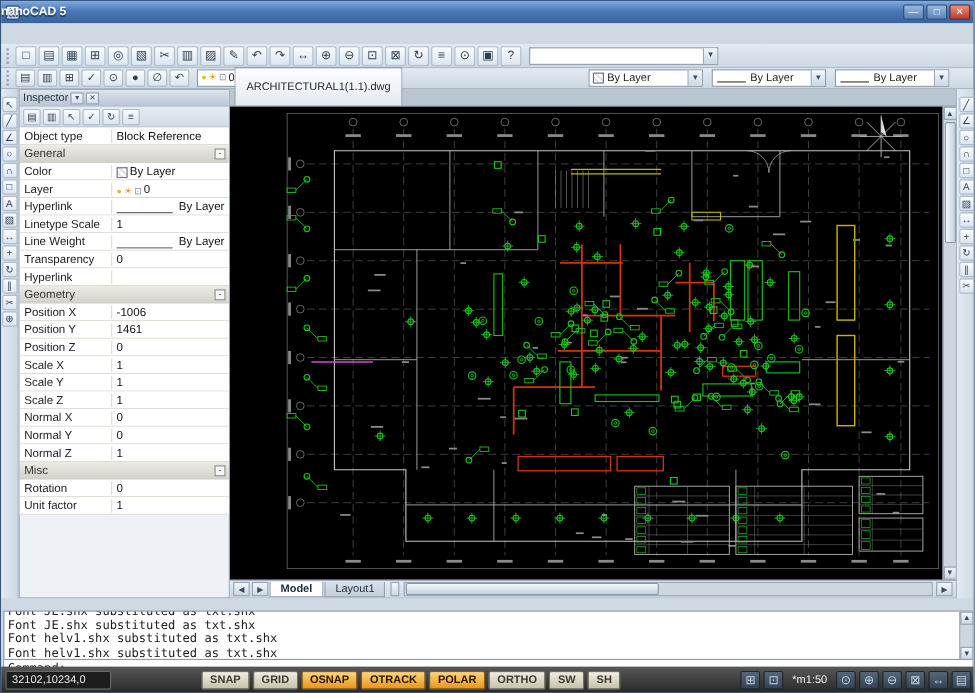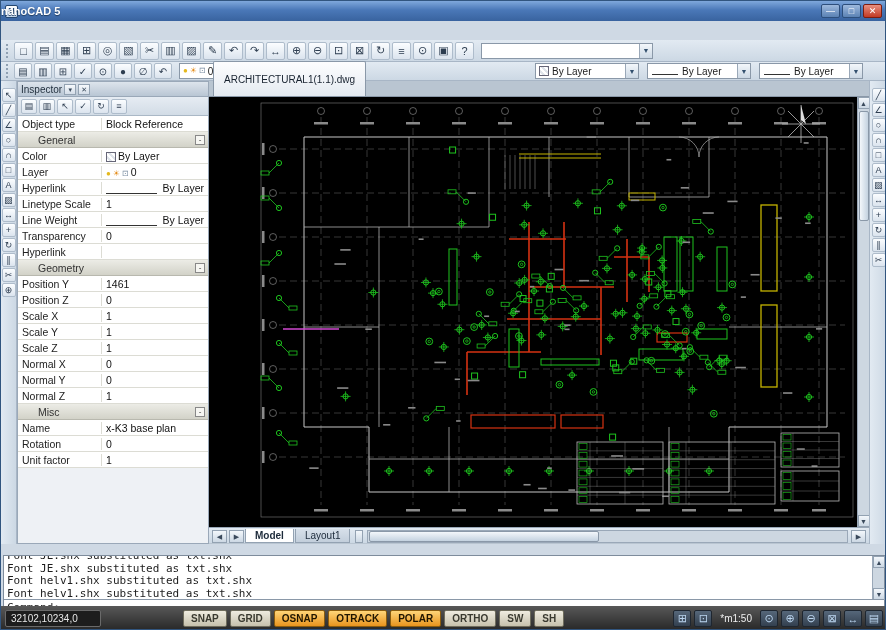--- a/index.html
+++ b/index.html
@@ -62,40 +62,40 @@
     background:linear-gradient(#f6f9fc,#d4dde8); border:1px solid #93a2b2; color:#3a4a5c; }
   #insp-header .hbtn:first-of-type { margin-left:auto; }
   #insptoolbar { height:19px; display:flex; align-items:center; padding:0 2px; background:linear-gradient(#e6ecf3,#d2dce6); border-bottom:1px solid #aab8c6; }
   .sbtn { width:16px; height:15px; margin:0 1px; display:flex; align-items:center; justify-content:center; font-size:9px;
     color:#2d3d50; background:linear-gradient(#fbfdff,#dbe4ee); border:1px solid #aebccb; border-radius:2px; }
   #inspgrid { background:#fff; }
   .prow { display:flex; height:16px; border-bottom:1px solid #dcdcd4; background:#fff; font-size:10.5px; align-items:center; }
   .plabel { width:84px; padding:0 4px; border-right:1px solid #dcdcd4; color:#222; overflow:hidden; white-space:nowrap; }
   .pvalue { flex:1; padding:0 4px; display:flex; align-items:flex-end; gap:2px; color:#111; overflow:hidden; white-space:nowrap; }
   .psection { background:linear-gradient(#ececе6,#d2d2c8); background:linear-gradient(#ececE6,#d2d2c8); border-bottom:1px solid #b8b8ae; }
-  .seclabel { padding:0 20px; color:#333; }
+  .seclabel { padding:0 4px; color:#333; }
   .secbox { margin-left:auto; margin-right:3px; width:10px; height:10px; border:1px solid #888; background:#f6f6f2;
     font-size:8px; line-height:8px; text-align:center; color:#333; }
   .cswatch { width:10px; height:10px; border:1px solid #667; background:repeating-linear-gradient(45deg,#fff 0 2px,#dfe4ea 2px 4px); }
   .ltline { flex:1; border-top:1px solid #333; margin-top:1px; }
   .ltext { margin-left:4px; }
 
   
   #docarea { position:absolute; left:208px; top:0; width:660px; height:463px; background:#b9c5d1; }
   #tabbar { height:16px; display:flex; align-items:flex-end; padding-left:4px; border-bottom:1px solid #8a98a8; }
   .doctab { height:31px; padding:17px 10px; font-size:10px; color:#16212e; display:flex; align-items:center;
     background:linear-gradient(#fdfdfe,#e4eaf1); border:1px solid #8a98a8; border-bottom:none; border-radius:2px 2px 0 0; }
   #canvaswrap { position:absolute; left:0; top:16px; width:648px; height:430px; background:#000; }
   #vscroll { position:absolute; left:648px; top:16px; width:12px; height:430px; background:#cdd7e1; border-left:1px solid #9aa8b8;
     display:flex; flex-direction:column; align-items:center; }
   .sbarrow { width:12px; height:12px; font-size:7px; color:#3a4a5c; display:flex; align-items:center; justify-content:center;
     background:linear-gradient(#f3f7fb,#ccd8e4); border:1px solid #93a2b2; }
   .vthumb { width:10px; height:110px; margin-top:2px; background:linear-gradient(90deg,#f3f7fb,#c4d2e0); border:1px solid #8a98a8; border-radius:2px; }
   #bottomnav { position:absolute; left:0; top:446px; width:660px; height:16px; background:linear-gradient(#e2eaf2,#ccd8e4);
-    border-top:1px solid #9aa8b8; display:flex; align-items:flex-end; padding:0 2px; }
+    border-top:1px solid #9aa8b8; display:flex; align-items:center; padding:0 2px; }
   .navbtn { width:15px; height:13px; font-size:7px; color:#3a4a5c; display:flex; align-items:center; justify-content:center;
     background:linear-gradient(#f3f7fb,#ccd8e4); border:1px solid #93a2b2; margin:0 1px; }
   .sheettab { height:14px; padding:0 9px; font-size:10px; display:flex; align-items:center; color:#1c2a3a;
     background:linear-gradient(#d7e0ea,#c2cedb); border:1px solid #93a2b2; border-top:none; margin-right:1px; }
   .sheettab.active { background:#fff; font-weight:bold; }
   #hsplit { width:8px; height:13px; margin:0 4px; background:linear-gradient(#f3f7fb,#ccd8e4); border:1px solid #93a2b2; }
   #hscroll { flex:1; height:13px; display:flex; align-items:center; background:#cdd7e1; border:1px solid #9aa8b8; margin-right:2px; }
   #hthumb { width:230px; height:11px; background:linear-gradient(#f3f7fb,#c4d2e0); border:1px solid #8a98a8; border-radius:2px; margin-left:1px; }
 
   
@@ -297,20 +297,26 @@
             <span class="plabel">Hyperlink</span>
             <span class="pvalue">
               <span class="vtext"></span>
             </span>
           </div>
           <div class="prow psection">
             <span class="seclabel">Geometry</span>
             <span class="secbox">-</span>
           </div>
           <div class="prow">
+            <span class="plabel">Position X</span>
+            <span class="pvalue">
+              <span class="vtext">-1006</span>
+            </span>
+          </div>
+          <div class="prow">
             <span class="plabel">Position Y</span>
             <span class="pvalue">
               <span class="vtext">1461</span>
             </span>
           </div>
           <div class="prow">
             <span class="plabel">Position Z</span>
             <span class="pvalue">
               <span class="vtext">0</span>
             </span>
@@ -347,26 +353,20 @@
           </div>
           <div class="prow">
             <span class="plabel">Normal Z</span>
             <span class="pvalue">
               <span class="vtext">1</span>
             </span>
           </div>
           <div class="prow psection">
             <span class="seclabel">Misc</span>
             <span class="secbox">-</span>
-          </div>
-          <div class="prow">
-            <span class="plabel">Name</span>
-            <span class="pvalue">
-              <span class="vtext">x-K3 base plan</span>
-            </span>
           </div>
           <div class="prow">
             <span class="plabel">Rotation</span>
             <span class="pvalue">
               <span class="vtext">0</span>
             </span>
           </div>
           <div class="prow">
             <span class="plabel">Unit factor</span>
             <span class="pvalue">

